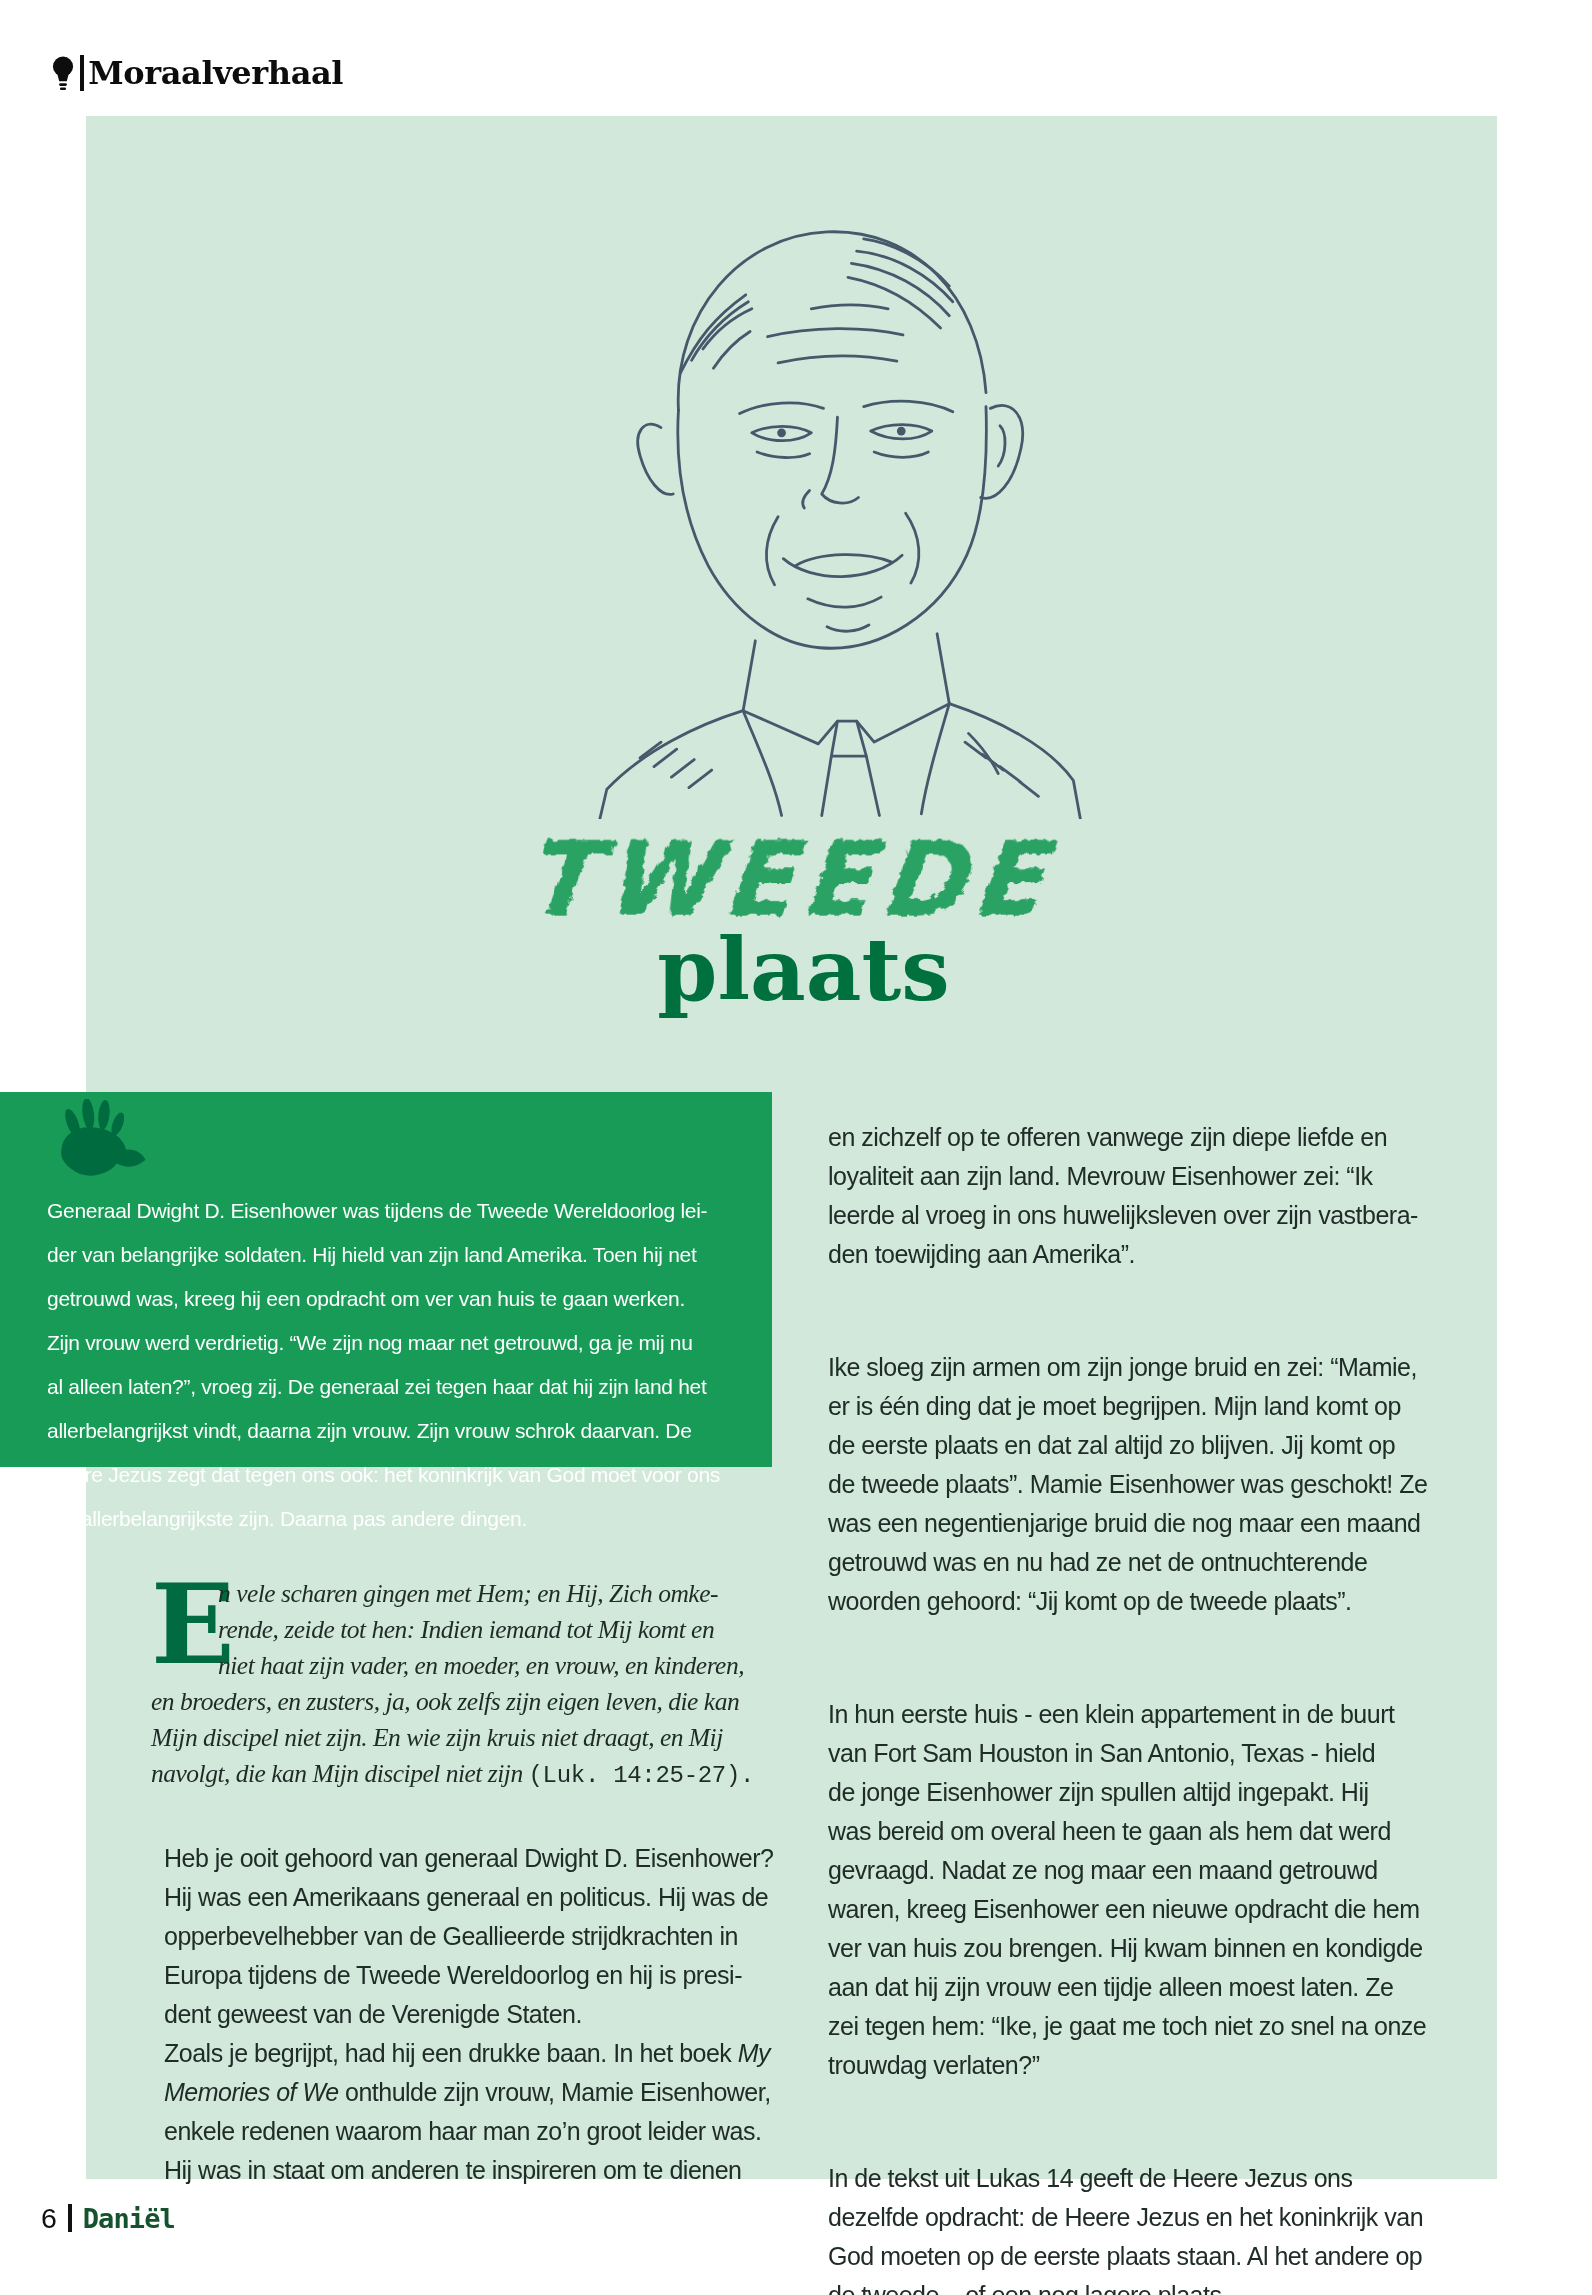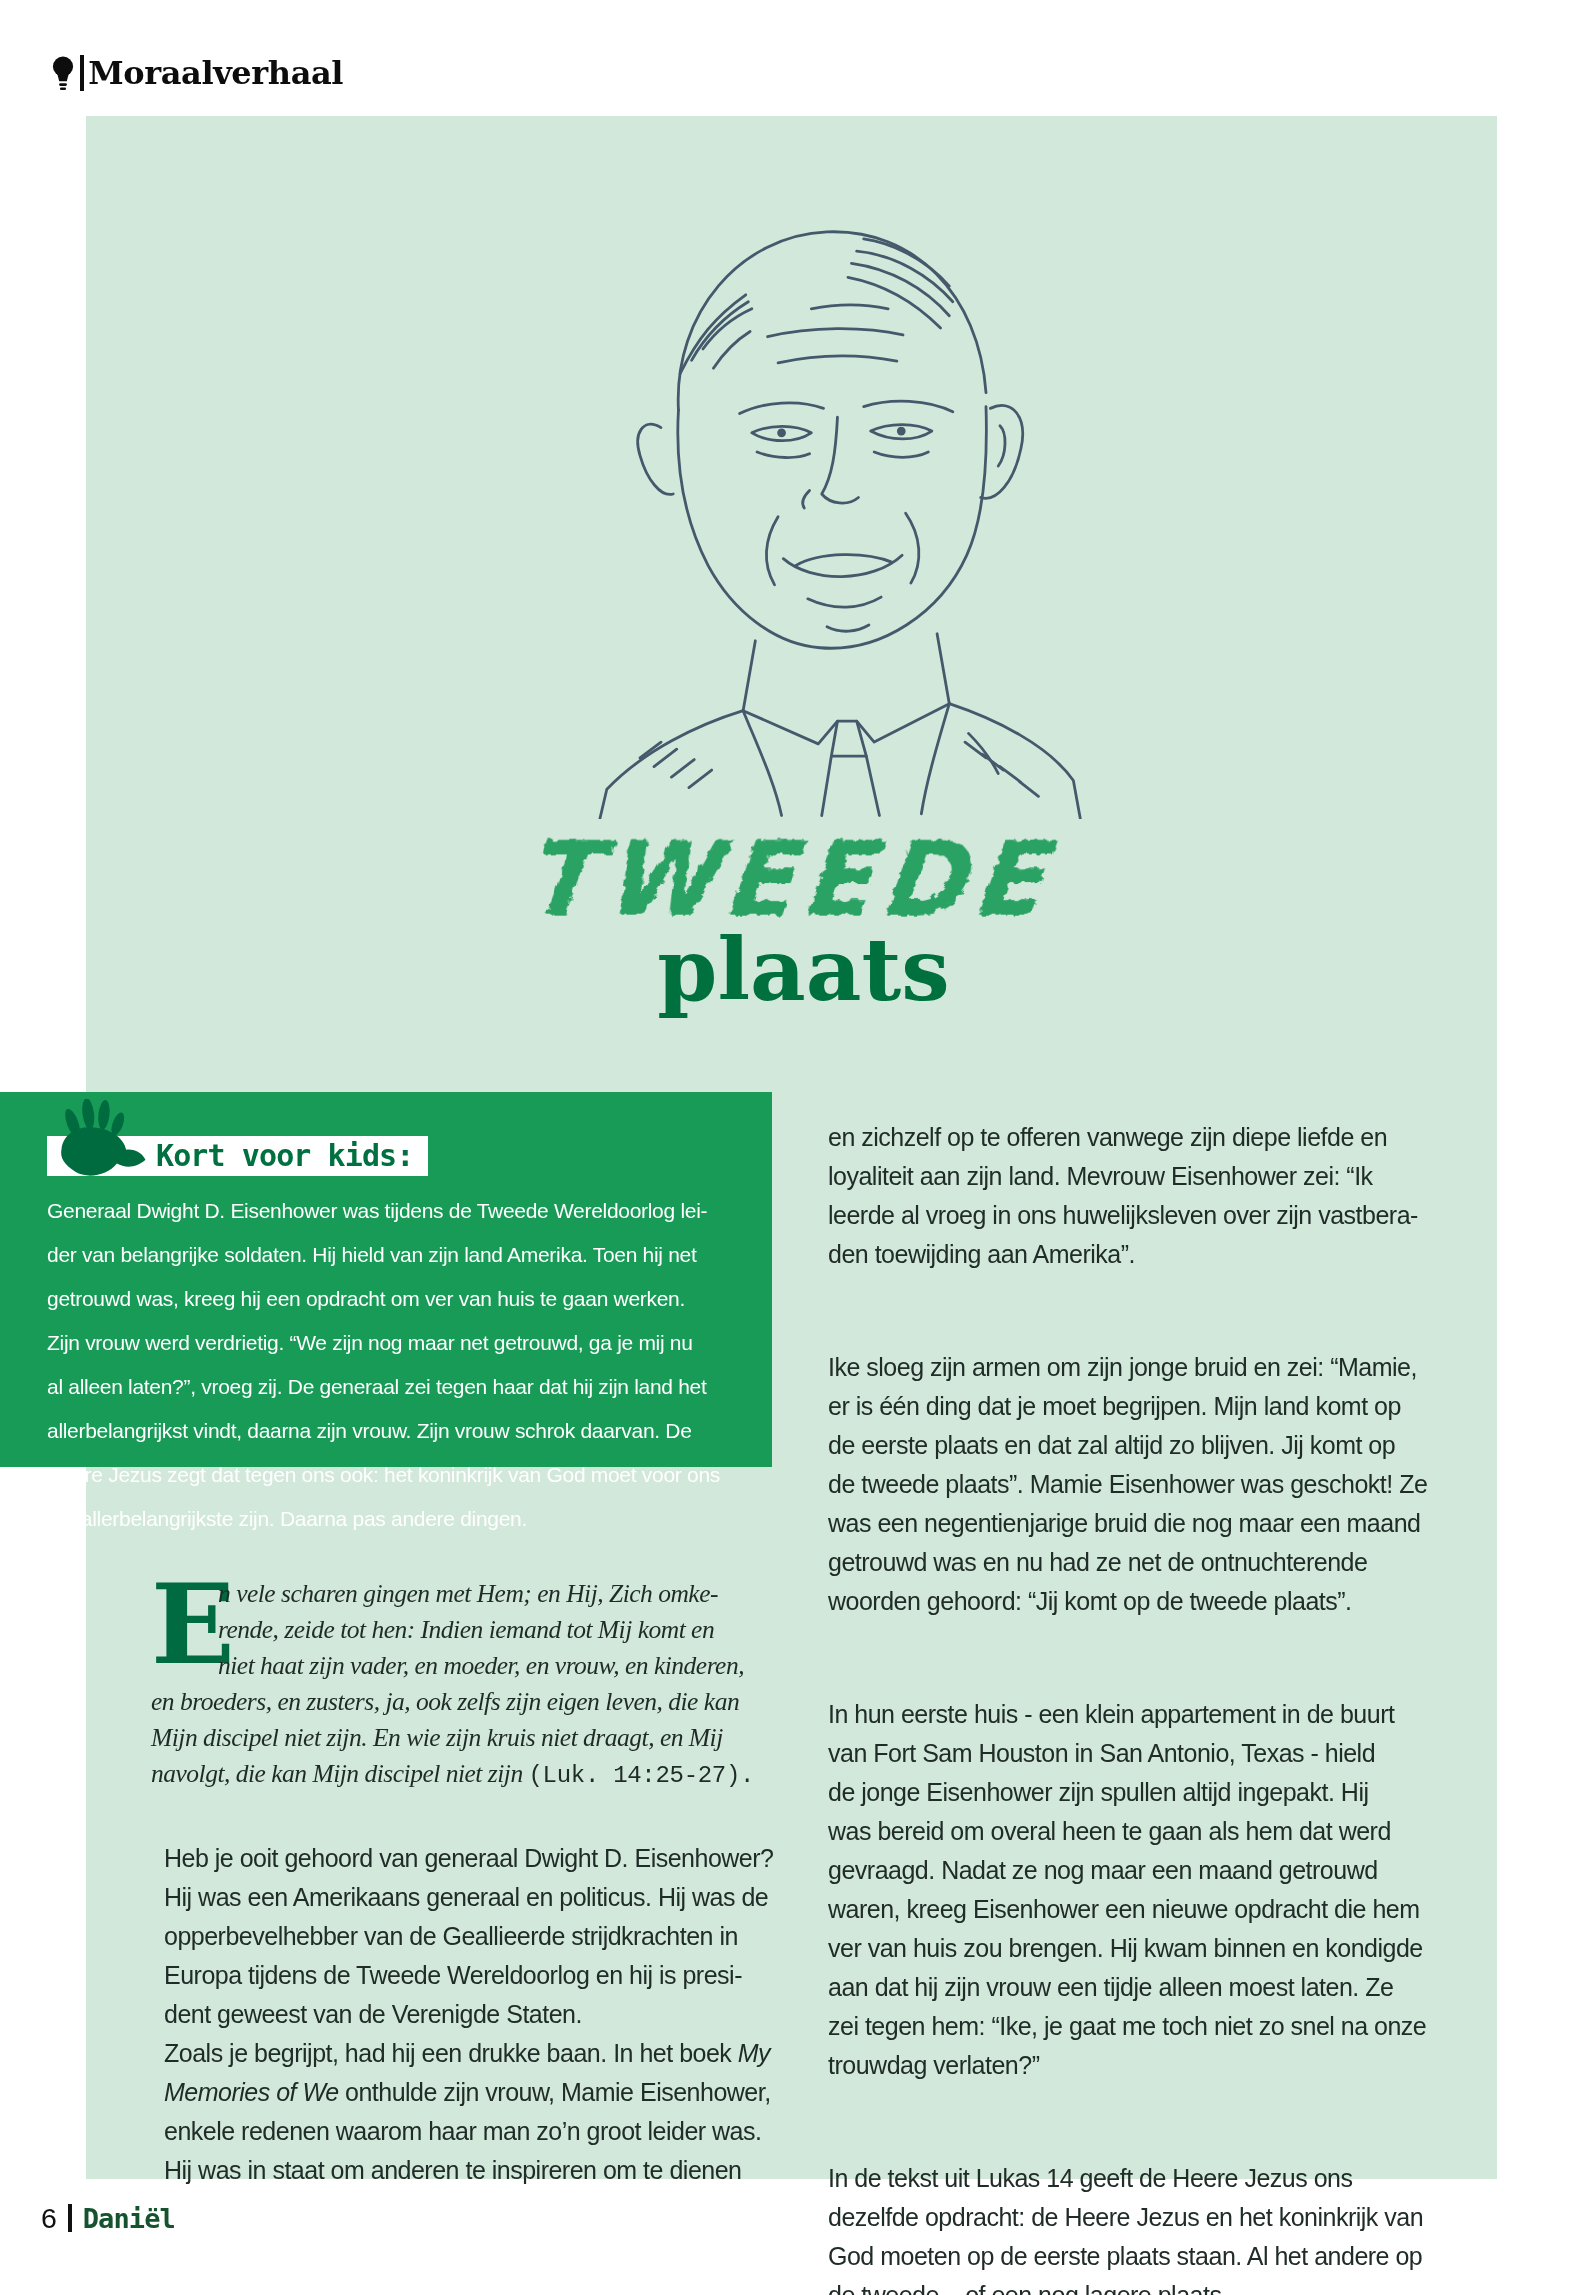--- a/index.html
+++ b/index.html
@@ -142,21 +142,20 @@
         <feTurbulence type="fractalNoise" baseFrequency="0.11" numOctaves="2" result="n"></feTurbulence>
         <feDisplacementMap in="SourceGraphic" in2="n" scale="9"></feDisplacementMap>
       </filter>
     </defs>
     <text x="818" y="122" text-anchor="middle" filter="url(#rough)" transform="skewX(-9)" transform-origin="818 122" font-family="DejaVu Sans, sans-serif" font-style="italic" font-weight="bold" font-size="118" letter-spacing="10" fill="#2aa263">TWEEDE</text>
   </svg>
 </div>
 <div class="abs title-plaats">plaats</div>
 
 <div class="abs kids-box">
-  <div class="kids-banner">Kort voor kids:</div>
   <span class="hand-icon">
     <svg viewBox="0 0 110 90" width="105" height="83">
       <g fill="#006b3f">
         <ellipse cx="28" cy="26" rx="6.2" ry="16" transform="rotate(-20 28 26)"></ellipse>
         <ellipse cx="45" cy="16" rx="6.2" ry="17" transform="rotate(-7 45 16)"></ellipse>
         <ellipse cx="62" cy="17" rx="6" ry="16" transform="rotate(6 62 17)"></ellipse>
         <ellipse cx="77" cy="27" rx="5.6" ry="13" transform="rotate(20 77 27)"></ellipse>
         <path d="M16 54 C18 38 33 29 52 31 C72 33 84 44 86 55 C96 54 104 59 107 66 C97 75 85 75 76 70 C66 83 44 87 31 79 C19 71 14 64 16 54 Z"></path>
       </g>
     </svg>

